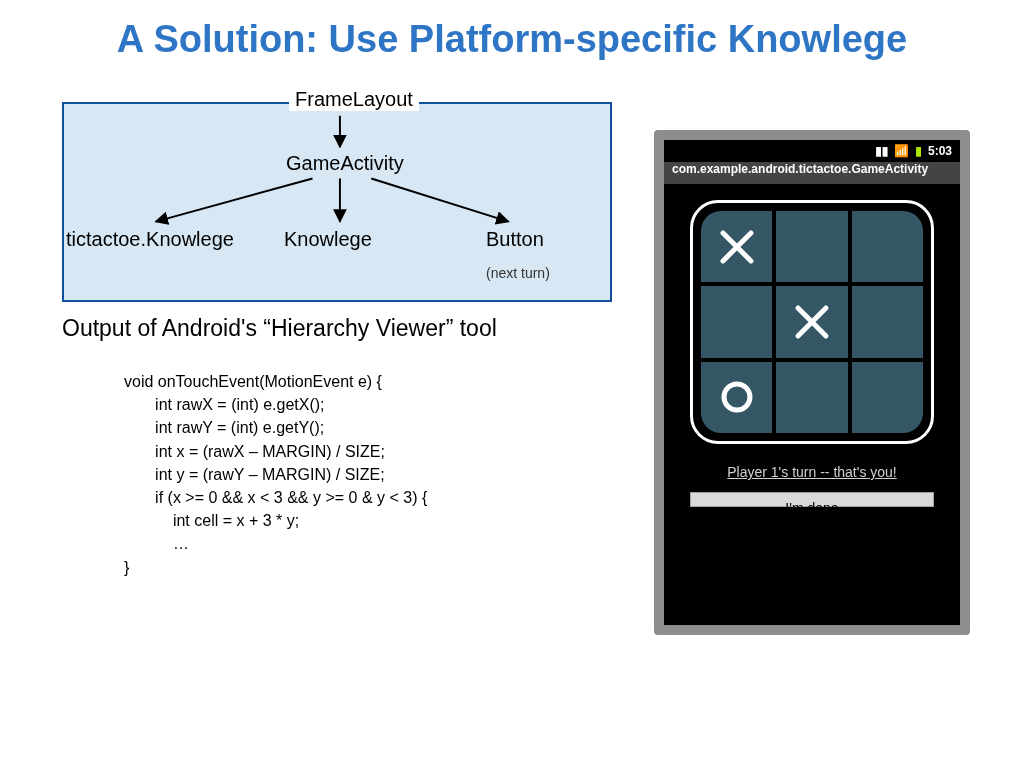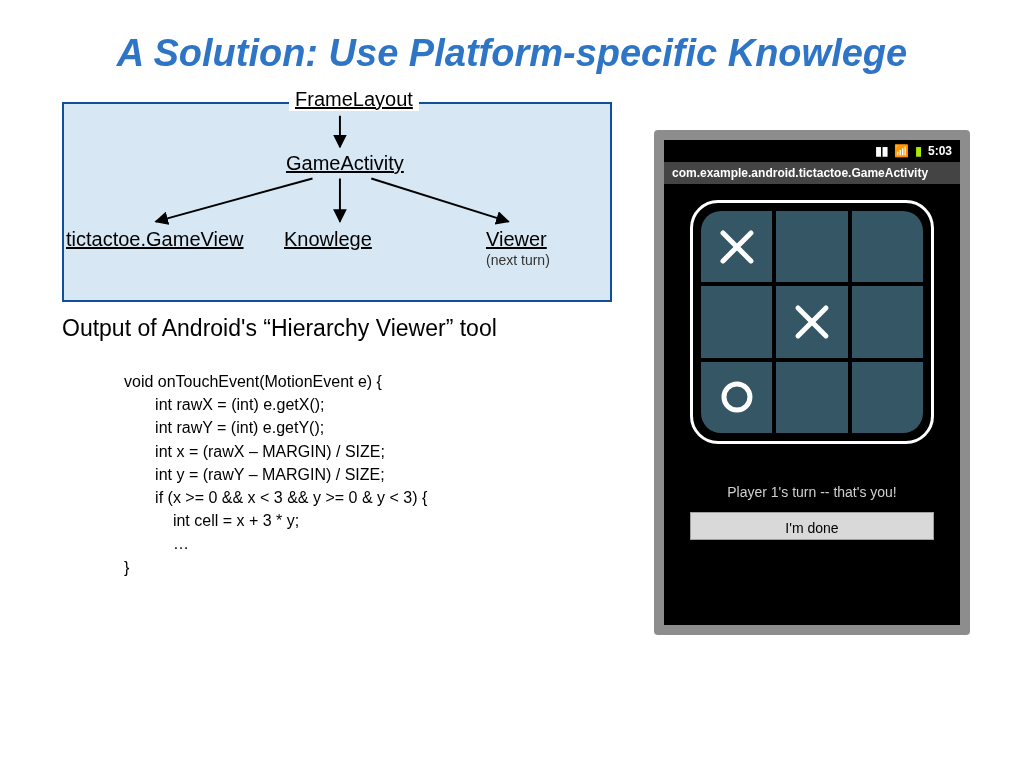--- a/index.html
+++ b/index.html
@@ -8,53 +8,51 @@
     width: 1024px;
     height: 768px;
     background: #fff;
     font-family: Arial, Helvetica, sans-serif;
     position: relative;
     overflow: hidden;
   }
 
   .slide-title {
     position: absolute;
-    top: 32px;
+    top: 18px;
     left: 0;
     right: 0;
     text-align: center;
     font-size: 38px;
     font-weight: 700;
     color: #2e75c5;
-    font-style: italic;
   }
 
   
   .diagram {
     position: absolute;
     left: 62px;
     top: 102px;
     width: 550px;
     height: 200px;
     background: #d7e7f3;
     border: 2px solid #0f4f9b;
   }
   .diagram-label {
     position: absolute;
     font-size: 20px;
     color: #000;
     white-space: nowrap;
-    text-decoration: underline;
   }
   #d-frame  { left: 225px; top: -16px;  background:#fff; padding:0 6px; }
   #d-linear { left: 222px; top: 48px; }
   #d-game   { left: 2px;  top: 124px; }
   #d-text   { left: 220px; top: 124px; }
   #d-btn    { left: 422px; top: 124px; }
-  #d-btn-sub{ position:absolute; left:422px; top:148px; font-size:14px; color:#333;}
+  #d-btn-sub{ position:absolute; left:422px; top:161px; font-size:14px; color:#333;}
   .diagram svg {
     position: absolute;
     left: 0; top: 0;
     width: 100%; height: 100%;
     overflow: visible;
     pointer-events: none;
   }
 
   .hierarchy-caption {
     position: absolute;
@@ -107,22 +105,21 @@
   }
   .status-bar .sig, .status-bar .wifi, .status-bar .batt { display:inline-block; }
   .status-bar .batt { color:#aeea00; }
   .activity-bar {
     height: 22px;
     background: #444;
     color: #fff;
     font-size: 12px;
     font-weight: 700;
     display: flex;
-    align-items: center;
-    padding: 8px 8px;
+    padding: 0 8px;
   }
   .board-wrap {
     margin: 16px auto 0;
     width: 244px;
     height: 244px;
     border: 3px solid #fff;
     border-radius: 28px;
     padding: 8px;
     display: grid;
     grid-template-columns: repeat(3,1fr);
@@ -137,27 +134,28 @@
   }
   .cell svg { width: 56%; height:56%; }
   .r0c0 { border-top-left-radius: 20px; }
   .r0c2 { border-top-right-radius: 20px; }
   .r2c0 { border-bottom-left-radius: 20px; }
   .r2c2 { border-bottom-right-radius: 20px; }
   .turn-label {
     text-align: center;
     color: #d0d0d0;
     font-size: 14px;
-    margin-top: 40px;
+    margin-top: 20px;
+    text-decoration: underline;
   }
   .done-btn {
     display: block;
     margin: 12px auto 0;
     width: 244px;
-    height: 28px;
+    height: 15px;
     background: #d9d9d9;
     border: 1px solid #a0a0a0;
     font-size: 14px;
     color: #000;
     text-align:center;
     line-height:30px;
   }
 </style>
 </head>
 <body>
@@ -175,23 +173,23 @@
     <line x1="278" y1="12" x2="278" y2="44" stroke="#000" stroke-width="2" marker-end="url(#ah)"></line>
 
     <line x1="250" y1="76" x2="90" y2="120" stroke="#000" stroke-width="2" marker-end="url(#ah)"></line>
 
     <line x1="278" y1="76" x2="278" y2="120" stroke="#000" stroke-width="2" marker-end="url(#ah)"></line>
 
     <line x1="310" y1="76" x2="450" y2="120" stroke="#000" stroke-width="2" marker-end="url(#ah)"></line>
   </svg>
   <span id="d-frame" class="diagram-label">FrameLayout</span>
   <span id="d-linear" class="diagram-label">GameActivity</span>
-  <span id="d-game" class="diagram-label">tictactoe.GameView</span>
+  <span id="d-game" class="diagram-label">tictactoe.Knowlege</span>
   <span id="d-text" class="diagram-label">Knowlege</span>
-  <span id="d-btn" class="diagram-label">Viewer</span>
+  <span id="d-btn" class="diagram-label">Button</span>
   <span id="d-btn-sub">(next turn)</span>
 </div>
 
 <div class="hierarchy-caption">Output of Android's “Hierarchy Viewer” tool</div>
 
 <div class="code-block">void onTouchEvent(MotionEvent e) {
        int rawX = (int) e.getX();
        int rawY = (int) e.getY();
        int x = (rawX – MARGIN) / SIZE;
        int y = (rawY – MARGIN) / SIZE;

